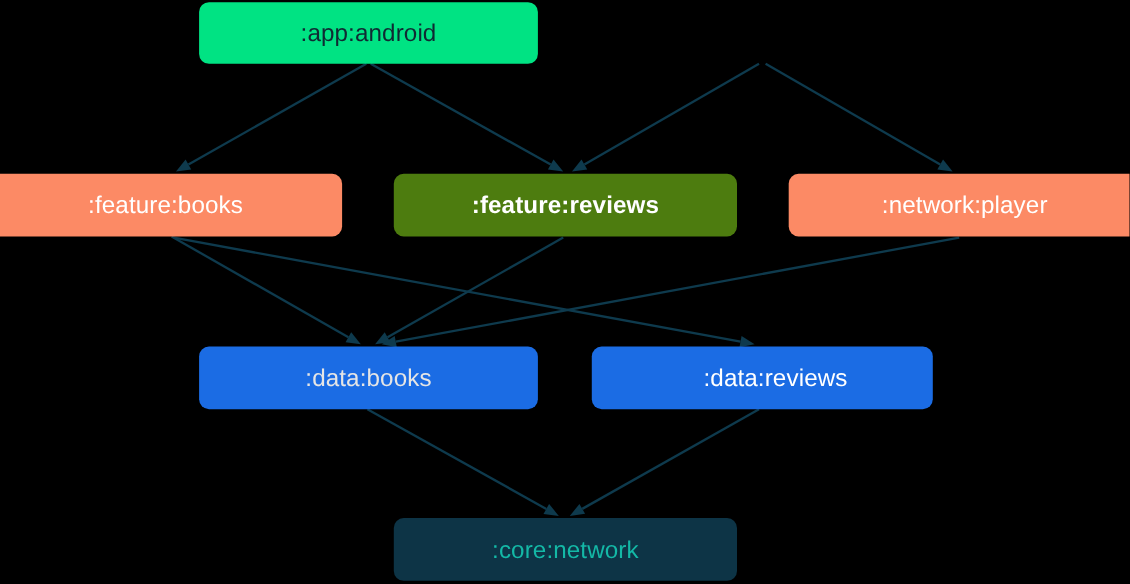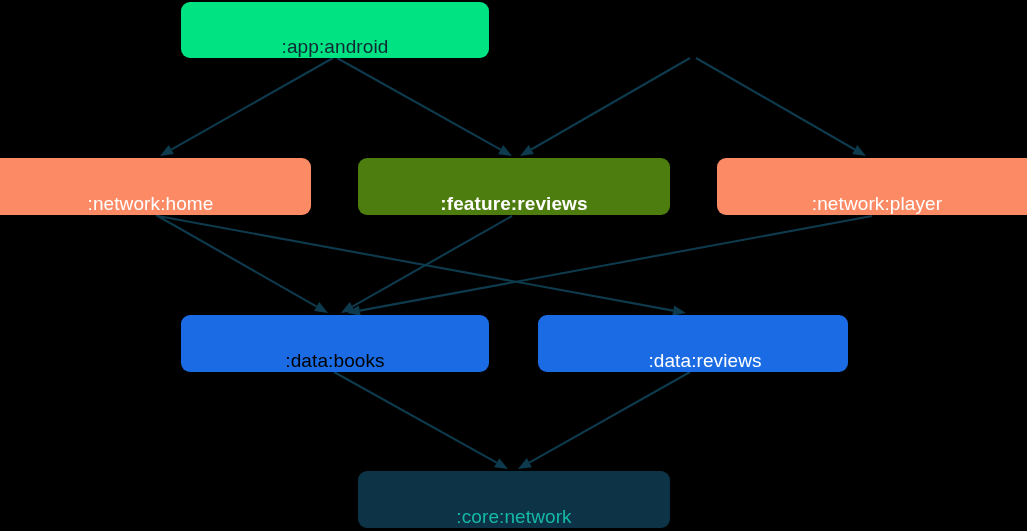--- a/index.html
+++ b/index.html
@@ -28,23 +28,23 @@
     left: 0;
     top: 0;
     width: 1027px;
     height: 531px;
   }
   .node {
     position: absolute;
     box-sizing: border-box;
     border-radius: 9px;
     display: flex;
-    align-items: flex-end;
+    align-items: center;
     justify-content: center;
-    font-size: 19px;
+    font-size: 22px;
     font-weight: 400;
     letter-spacing: 0.1px;
     white-space: nowrap;
     user-select: none;
   }
 </style>
 </head>
 <body>
 
 <div id="graph-root">
@@ -90,29 +90,29 @@
         <line x1="690" y1="372" x2="529.3234423759656" y2="462.61410517169384" stroke="#0e3a4d" stroke-width="2.1" stroke-linecap="butt"></line>
         <polygon points="518,469 526.7690844446431,458.0847282213076 531.877800307288,467.14348212208006" fill="#0e3a4d"></polygon>
       </g>
     </svg>
 
   <div id="node-layer">
       <div class="node" style="left: 181px; top: 2px; width: 308px; height: 56px; background: rgb(0, 227, 131); color: rgb(16, 42, 51);">
         <span>:app:android</span>
       </div>
       <div class="node" style="left: -10px; top: 158px; width: 321px; height: 57px; background: rgb(252, 138, 101); color: rgb(255, 255, 255);">
-        <span>:network:home</span>
+        <span>:feature:books</span>
       </div>
       <div class="node" style="left: 358px; top: 158px; width: 312px; height: 57px; background: #4d7c0f; color: rgb(255, 255, 255); font-weight: bold;">
         <span>:feature:reviews</span>
       </div>
       <div class="node" style="left: 717px; top: 158px; width: 320px; height: 57px; background: rgb(252, 138, 101); color: rgb(255, 255, 255);">
         <span>:network:player</span>
       </div>
-      <div class="node" style="left: 181px; top: 315px; width: 308px; height: 57px; background: rgb(27, 108, 228); color: #000000;">
+      <div class="node" style="left: 181px; top: 315px; width: 308px; height: 57px; background: rgb(27, 108, 228); color: #e5e5e5;">
         <span>:data:books</span>
       </div>
       <div class="node" style="left: 538px; top: 315px; width: 310px; height: 57px; background: rgb(27, 108, 228); color: rgb(255, 255, 255); padding-left: 24px;">
         <span>:data:reviews</span>
       </div>
       <div class="node" style="left: 358px; top: 471px; width: 312px; height: 57px; background: rgb(13, 52, 70); color: #14b8a6;">
         <span>:core:network</span>
       </div>
     </div>
 

